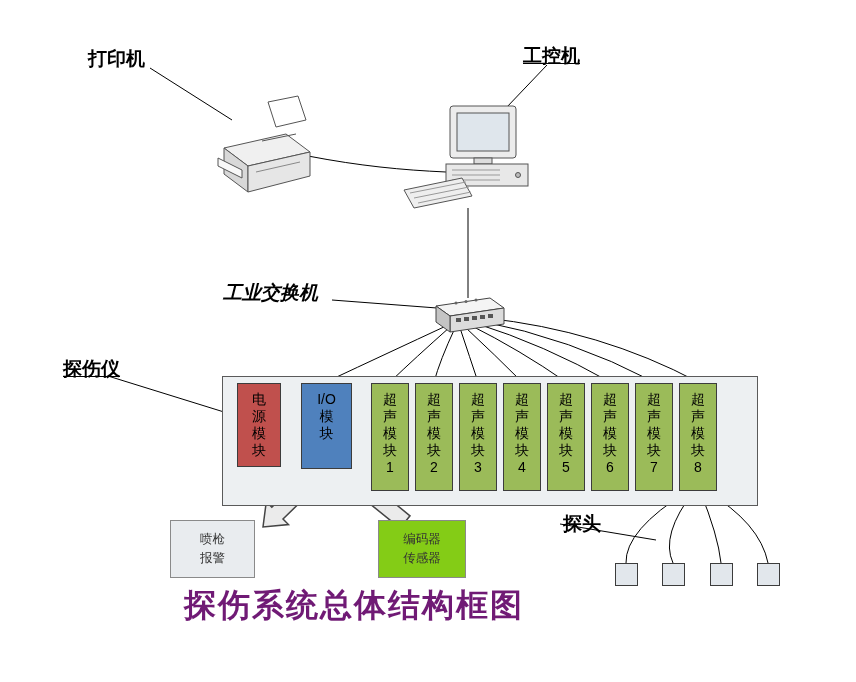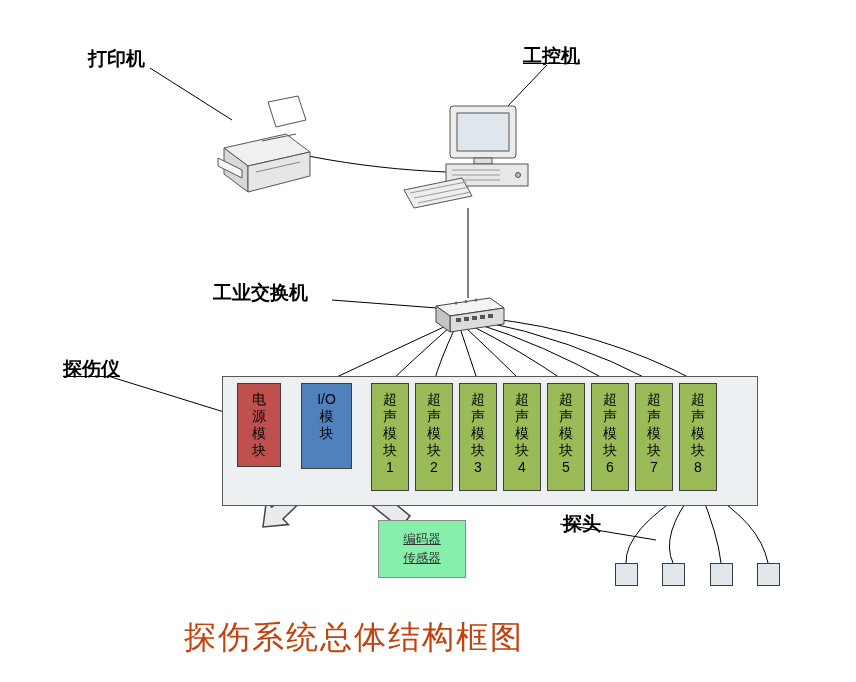--- a/index.html
+++ b/index.html
@@ -10,22 +10,22 @@
   .lbl { position:absolute; font-weight:bold; font-size:19px; color:#000; white-space:nowrap; }
   .enclosure { position:absolute; border:1px solid #5a5a5a; }
   .module { position:absolute; border:1px solid #3c3c3c; text-align:center;
             font-size:14px; line-height:1.22; white-space:pre-line; color:#000;
             display:flex; justify-content:center; padding-top:7px; }
   .periph { position:absolute; border:1px solid #8a8a8a; display:flex; align-items:center;
             justify-content:center; text-align:center; font-size:12.5px; line-height:1.5;
             white-space:pre-line; color:#333; }
   .probe-sq { position:absolute; width:23px; height:23px; border:1px solid #3c3c3c;
               background:#e2e7ec; }
-  .title { position:absolute; left:0; right:0; top:616px; text-align:center;
-           font-size:32px; font-weight:400; letter-spacing:2px; color:#c2410c; }
+  .title { position:absolute; left:0; right:0; top:584px; text-align:center;
+           font-size:32px; font-weight:700; letter-spacing:2px; color:#701a75; }
 </style>
 </head>
 <body>
 
 <div class="canvas">
 
   <svg class="overlay" width="856" height="682" viewBox="0 0 856 682">
 
     <g stroke="#000" stroke-width="1" fill="none">
       <line x1="150" y1="68" x2="232" y2="120"></line>
@@ -97,21 +97,21 @@
       <rect x="480" y="315" width="5" height="4" fill="#555" stroke="none"></rect>
       <rect x="488" y="314" width="5" height="4" fill="#555" stroke="none"></rect>
       <circle cx="456" cy="303" r="1.5" fill="#666" stroke="none"></circle>
       <circle cx="466" cy="301.5" r="1.5" fill="#666" stroke="none"></circle>
       <circle cx="476" cy="300" r="1.5" fill="#666" stroke="none"></circle>
     </g>
   </svg>
 
   <div class="lbl" style="left:88px; top:46px;">打印机</div>
   <div class="lbl" style="left:523px; top:43px;text-decoration:underline;">工控机</div>
-  <div class="lbl" style="left:213px; top:280px;">工业交换机</div>
+  <div class="lbl" style="left:223px; top:280px;font-style:italic;">工业交换机</div>
   <div class="lbl" style="left:63px; top:356px;text-decoration:underline;">探伤仪</div>
   <div class="lbl" style="left:518px; top:511px;margin-left:45px;">探头</div>
 
   <div class="enclosure" style="left: 222px; top: 376px; width: 536px; height: 130px; background-color: rgb(237, 240, 242);"></div>
 
   <div class="module" style="left: 237px; top: 383px; width: 44px; height: 84px; background-color: rgb(192, 80, 77);">电
 源
 模
 块</div>
 
@@ -153,21 +153,23 @@
 声
 模
 块
 7</div>
   <div class="module" style="left: 679px; top: 383px; width: 38px; height: 108px; background-color: rgb(155, 187, 89);">超
 声
 模
 块
 8</div>
 
-  <div class="periph" style="left: 378px; top: 520px; width: 88px; height: 58px; background-color: #86efac; text-decoration: underline;">编码器
+  <div class="periph" style="left: 170px; top: 520px; width: 85px; height: 58px; background-color: rgb(233, 236, 239);">喷枪
+报警</div>
+  <div class="periph" style="left: 378px; top: 520px; width: 88px; height: 58px; background-color: #84cc16;">编码器
 传感器</div>
 
   <div class="probe-sq" style="left:615px; top:563px;"></div>
   <div class="probe-sq" style="left:662px; top:563px;"></div>
   <div class="probe-sq" style="left:710px; top:563px;"></div>
   <div class="probe-sq" style="left:757px; top:563px;"></div>
 
   <div class="title">探伤系统总体结构框图</div>
 
 </div>

